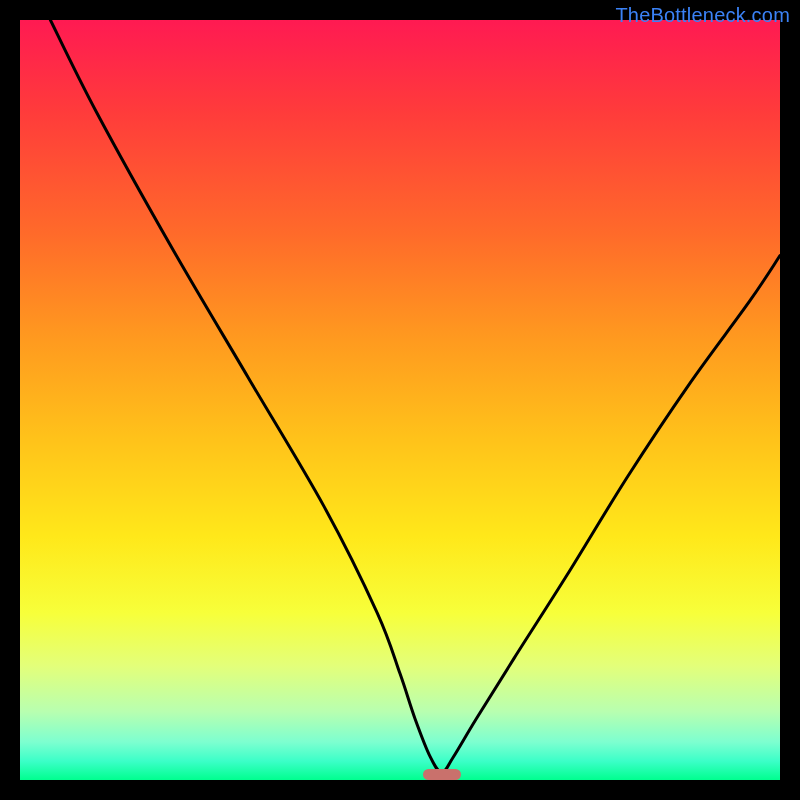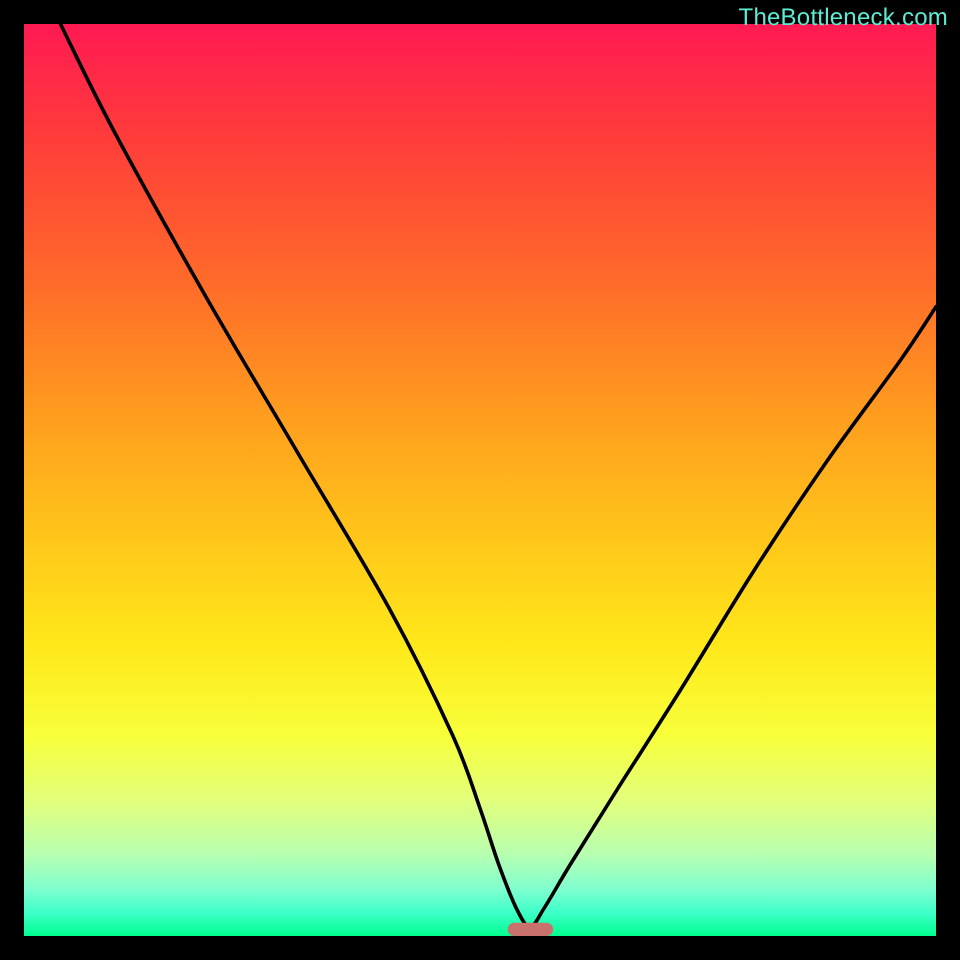--- a/index.html
+++ b/index.html
@@ -41,21 +41,21 @@
   }
   .marker {
     position: absolute;
     background: #c9716c;
     border-radius: 8px;
   }
   .watermark {
     position: absolute;
     top: 4px;
     right: 10px;
-    color: #5eead4;
+    color: #3b82f6;
     font-size: 20px;
     font-weight: 500;
     letter-spacing: 0.2px;
     user-select: none;
   }
   svg.curve {
     position: absolute;
     left: 0;
     top: 0;
     width: 760px;

